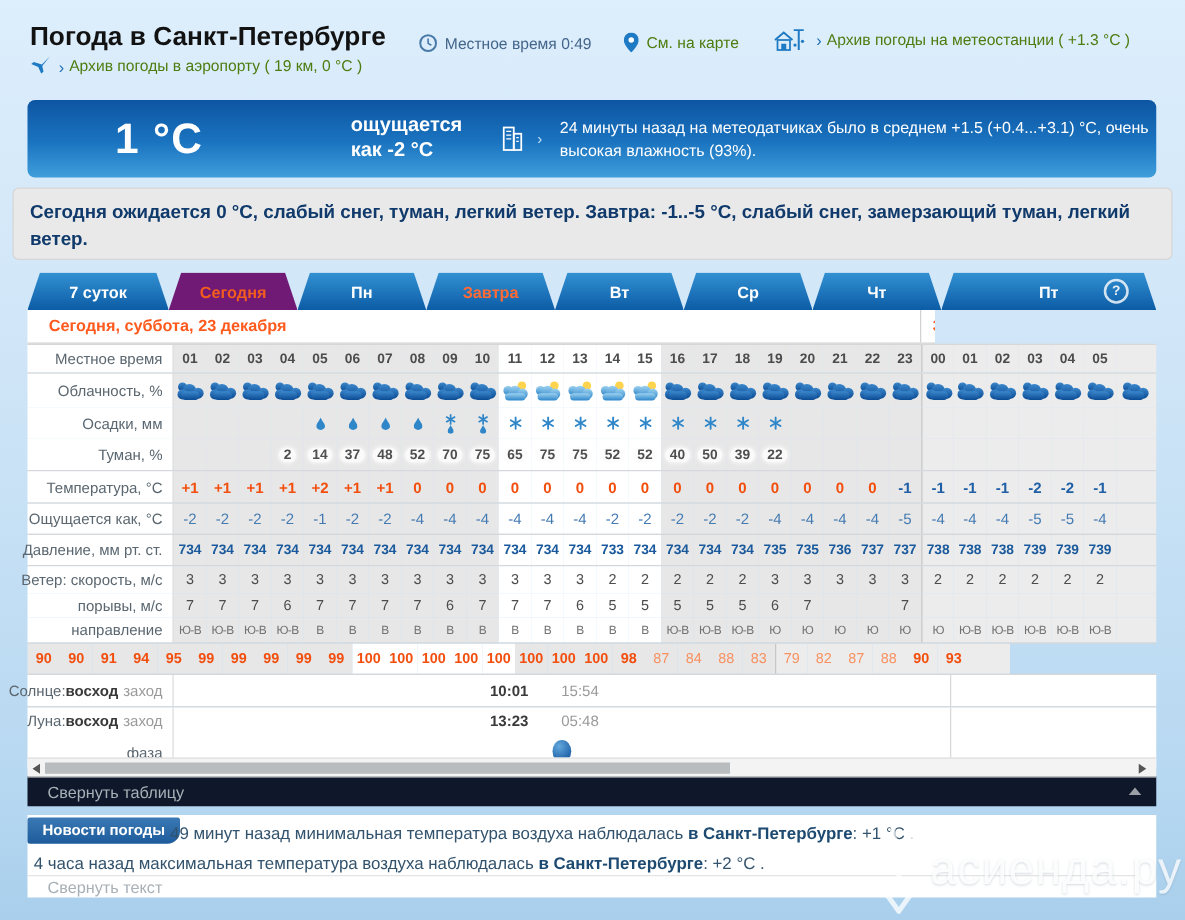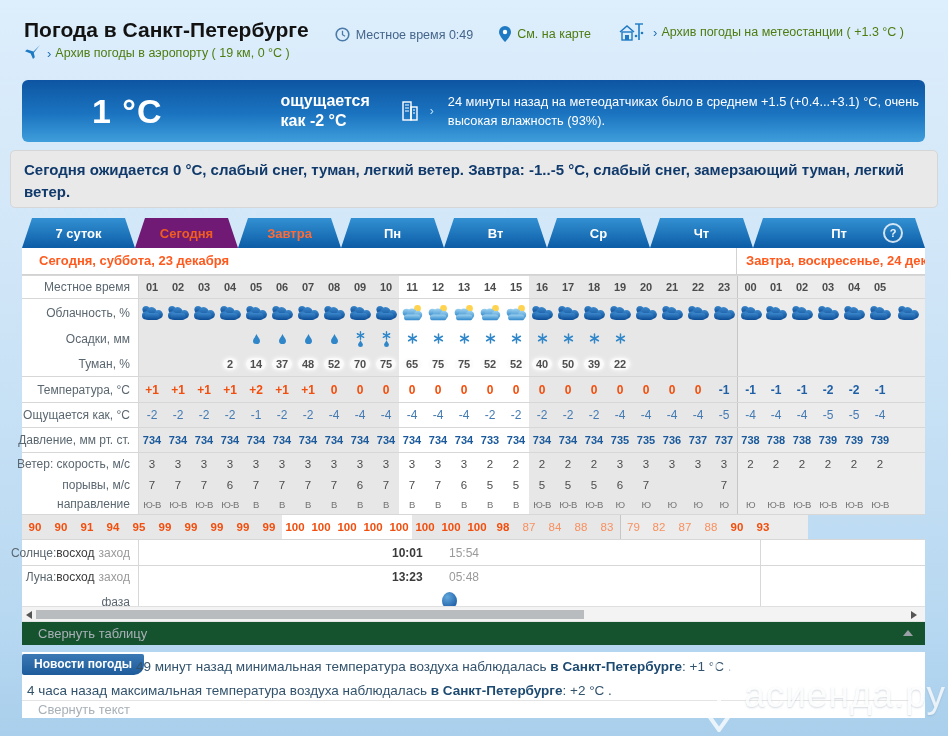--- a/index.html
+++ b/index.html
@@ -43,21 +43,21 @@
   .tab:nth-child(1){width:113px;align-items:center;}
   .tab:nth-child(n+2){width:103px;}
   .tab:nth-child(8){width:172px;}
   .tab.active{background:#701a75;color:#f25c1e;}
   .tab.orange{color:#ff6a35;}
   .help{
     position:absolute;right:22px;top:5px;width:16px;height:16px;border:2px solid rgba(255,255,255,.8);
     border-radius:50%;font-size:11px;line-height:16px;text-align:center;color:rgba(255,255,255,.9);font-weight:bold;
   }
   
-  .daterow{left:22px;top:248px;width:903px;height:27px;background:#fff;display:flex;border-bottom:1px solid #d2d2d2;box-sizing:border-box;}
+  .daterow{left:22px;top:248px;width:726px;height:27px;background:#fff;display:flex;border-bottom:1px solid #d2d2d2;box-sizing:border-box;}
   .daterow .d1{width:715px;border-right:1px solid #d2d2d2;padding-left:17px;box-sizing:border-box;}
   .daterow .d2{flex:1;padding-left:9px;overflow:hidden;white-space:nowrap;}
   .daterow .dt{font-size:13px;font-weight:bold;color:#ff5a1e;line-height:26px;white-space:nowrap;}
   
   .tbl{left:22px;top:275px;width:903px;border-top:1px solid #d7d7d7;box-sizing:border-box;}
   .row{display:flex;position:relative;}
   .row.bt{border-top:1px solid #d7d7d7;}
   .lab{width:117px;flex:none;display:flex;align-items:center;justify-content:flex-end;padding-right:8px;
        box-sizing:border-box;background:#fff;border-right:1px solid #d8d8d8;color:#5b6770;font-size:12px;white-space:nowrap;}
   .cell{width:26px;flex:none;display:flex;align-items:center;justify-content:center;background:#e7e7e7;box-sizing:border-box;overflow:visible;}
@@ -78,30 +78,30 @@
   .t-feels{color:#447ab2;font-size:12px;}
   .t-press{color:#19599c;font-weight:bold;font-size:11px;}
   .t-wind{color:#4c4c4c;font-size:11.5px;}
   .t-dir{color:#737373;font-size:9.5px;letter-spacing:-0.5px;}
   .t-hum-hi{color:#f24e0d;font-weight:bold;font-size:11.5px;}
   .t-hum-lo{color:#f8905f;font-size:11.5px;}
   .sm-rise{position:absolute;left:253px;top:50%;transform:translateY(-50%);font-size:12px;font-weight:bold;color:#3a3a3a;}
   .sm-set{position:absolute;left:310px;top:50%;transform:translateY(-50%);font-size:12px;color:#9a9a9a;}
   .ball{position:absolute;left:303px;top:4px;width:15px;height:18px;border-radius:50%;
         background:radial-gradient(circle at 35% 28%,#63a8dd,#2a6cb0 60%,#134e92);}
-  .lab .lb-b{font-weight:normal;color:#3a3a3a;}
+  .lab .lb-b{font-weight:bold;color:#3a3a3a;}
   .lab .lb-g{color:#9a9a9a;margin-left:4px;}
   .prec{display:flex;flex-direction:column;align-items:center;line-height:0;}
   
   .sbar{left:22px;top:606px;width:903px;height:15px;background:#f3f3f3;border-top:1px solid #e0e0e0;box-sizing:border-box;}
   .sthumb{position:absolute;left:14px;top:3px;width:548px;height:9px;background:#b9bcbe;cursor:pointer;}
   .sarr-l{position:absolute;left:4px;top:4px;width:0;height:0;border-right:6px solid #555;border-top:4px solid transparent;border-bottom:4px solid transparent;cursor:pointer;}
   .sarr-r{position:absolute;right:8px;top:4px;width:0;height:0;border-left:6px solid #555;border-top:4px solid transparent;border-bottom:4px solid transparent;cursor:pointer;}
   
-  .collapse{left:22px;top:621px;width:903px;height:24px;background:#14532d;border-top:1px solid #e4e4e4;box-sizing:border-box;
+  .collapse{left:22px;top:621px;width:903px;height:24px;background:#0f172a;border-top:1px solid #e4e4e4;box-sizing:border-box;
             color:#a8b0b7;font-size:13px;line-height:23px;padding-left:16px;cursor:pointer;}
   .uparr{position:absolute;right:12px;top:8px;width:0;height:0;border-bottom:6px solid #9aa0a6;border-left:5px solid transparent;border-right:5px solid transparent;}
   
   .news{left:22px;top:652px;width:903px;height:66px;background:#fff;}
   .badge{position:absolute;left:0;top:2px;background:linear-gradient(180deg,#3a79b4,#1d5b9b);color:#fff;
          font-size:12px;font-weight:bold;padding:3px 12px 4px 12px;border-radius:2px 2px 10px 2px;}
   .nline{position:absolute;font-size:13.5px;color:#33536d;white-space:nowrap;}
   .nline b{color:#1d4a71;}
   .n1{left:114px;top:7px;}
   .n2{left:5px;top:31px;}
@@ -197,25 +197,25 @@
 
 <div class="abs summary">Сегодня ожидается 0 °C, слабый снег, туман, легкий ветер. Завтра: -1..-5 °C, слабый снег, замерзающий туман, легкий ветер.</div>
 
 <div class="abs tabs" id="tabs">
     <div class="tab">
       <span>7 суток</span>
     </div>
     <div class="tab active">
       <span>Сегодня</span>
     </div>
+    <div class="tab">
+      <span>Пн</span>
+    </div>
     <div class="tab orange">
       <span>Завтра</span>
-    </div>
-    <div class="tab">
-      <span>Пн</span>
     </div>
     <div class="tab">
       <span>Вт</span>
     </div>
     <div class="tab">
       <span>Ср</span>
     </div>
     <div class="tab">
       <span>Чт</span>
     </div>

